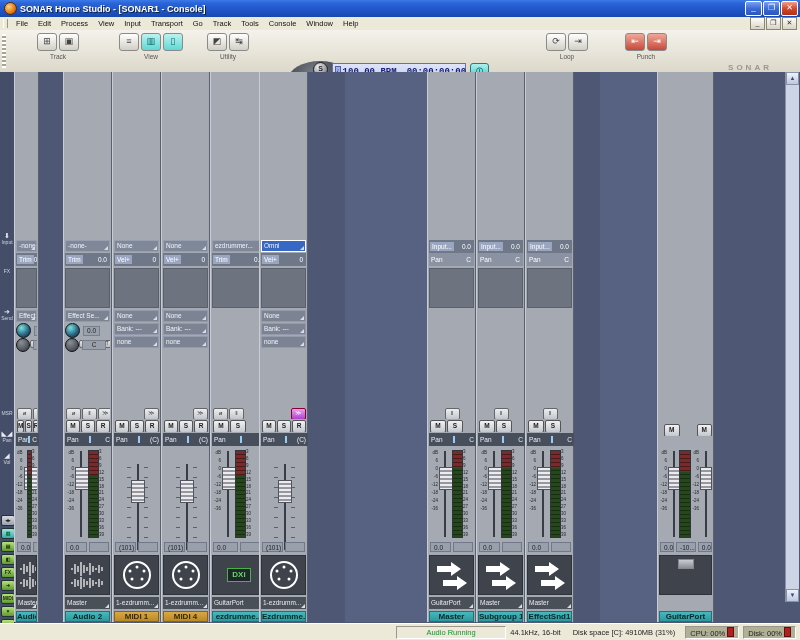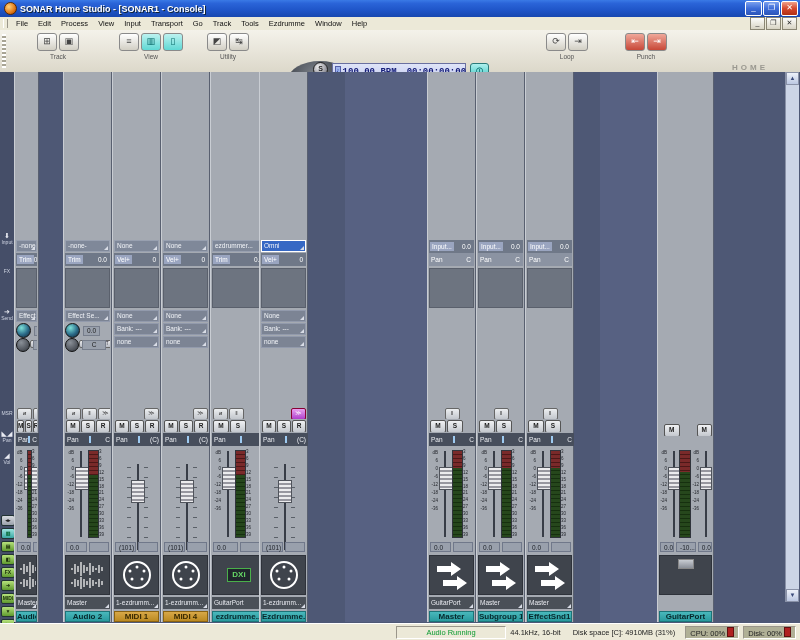--- a/index.html
+++ b/index.html
@@ -165,21 +165,21 @@
     <div class="grip"></div>
     <span class="mi">File</span>
     <span class="mi">Edit</span>
     <span class="mi">Process</span>
     <span class="mi">View</span>
     <span class="mi">Input</span>
     <span class="mi">Transport</span>
     <span class="mi">Go</span>
     <span class="mi">Track</span>
     <span class="mi">Tools</span>
-    <span class="mi">Ezdrumme</span>
+    <span class="mi">Console</span>
     <span class="mi">Window</span>
     <span class="mi">Help</span>
     <div class="mdibtns">
       <div class="mdib">_</div>
       <div class="mdib">❐</div>
       <div class="mdib">✕</div>
     </div>
   </div>
 
   <div class="tlb">
@@ -230,21 +230,21 @@
       </div>
       <div class="grplbl">Loop</div>
     </div>
     <div class="grp" style="left:622px;width:48px">
       <div>
         <span class="tbtn red">⇤</span><span class="tbtn red">⇥</span>
       </div>
       <div class="grplbl">Punch</div>
     </div>
     <div class="logo">
-      <div class="l1">HOME</div>
+      <div class="l1">SONAR</div>
       <div class="lc"></div>
       <div class="l2">HOME STUDIO</div>
     </div>
   </div>
 
   <div class="con">
     <div class="gap2" style="left:345px;width:82px"></div>
     <div class="gap2" style="left:600px;width:57px"></div>
 
     <div class="rail">

